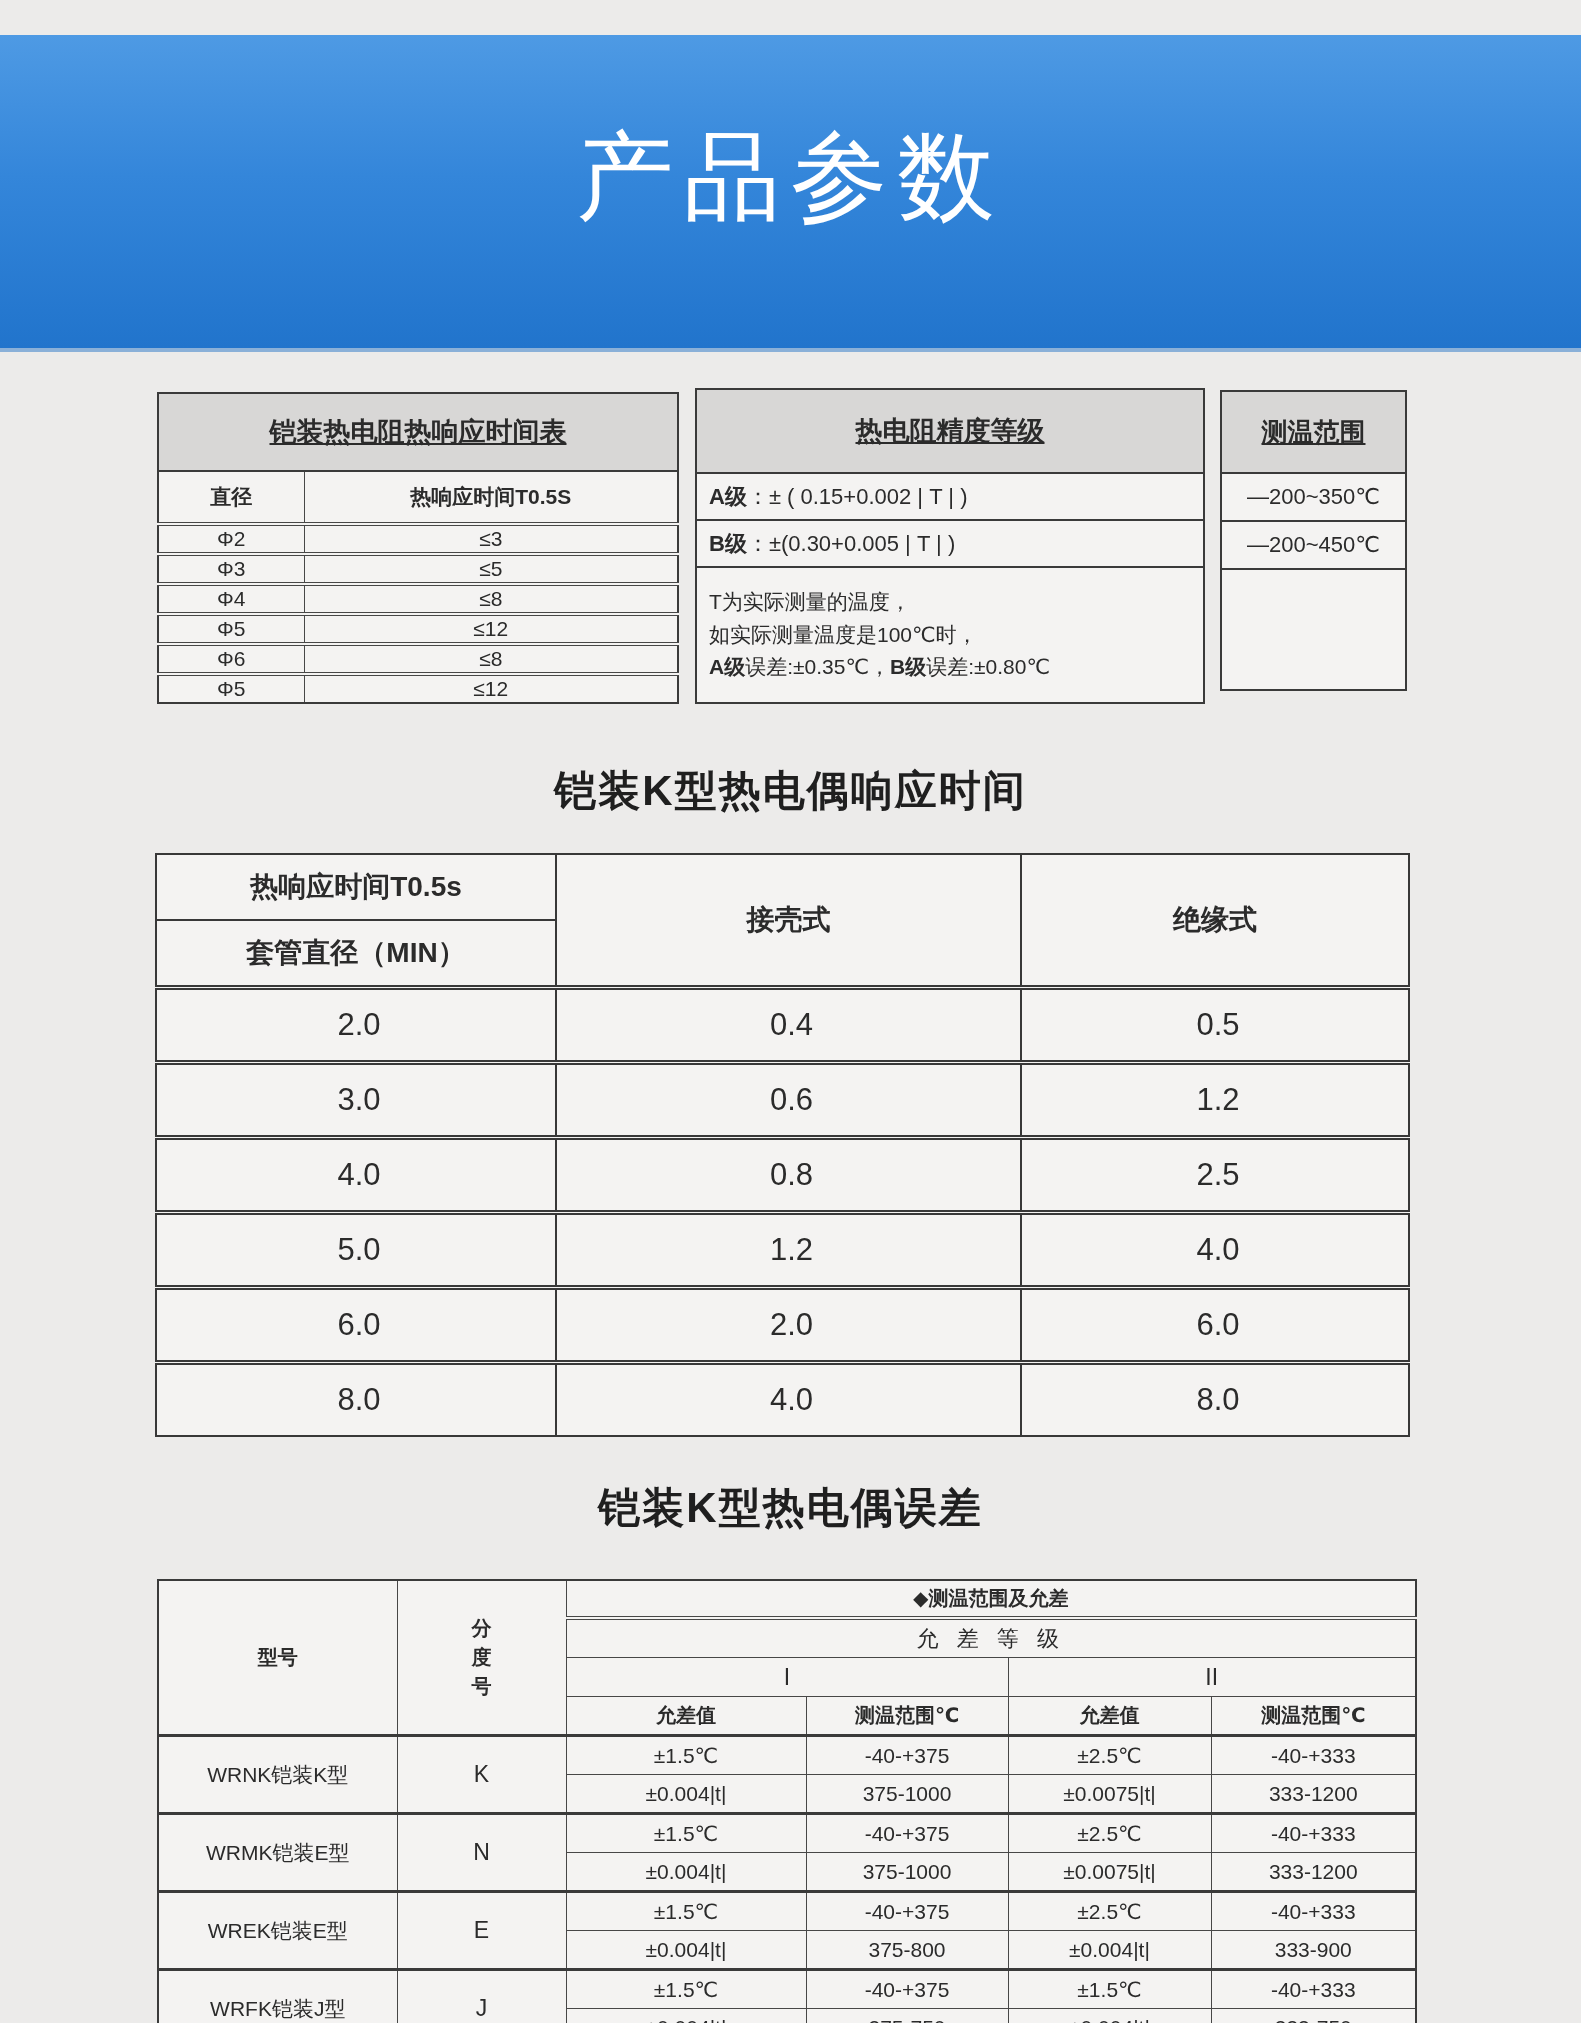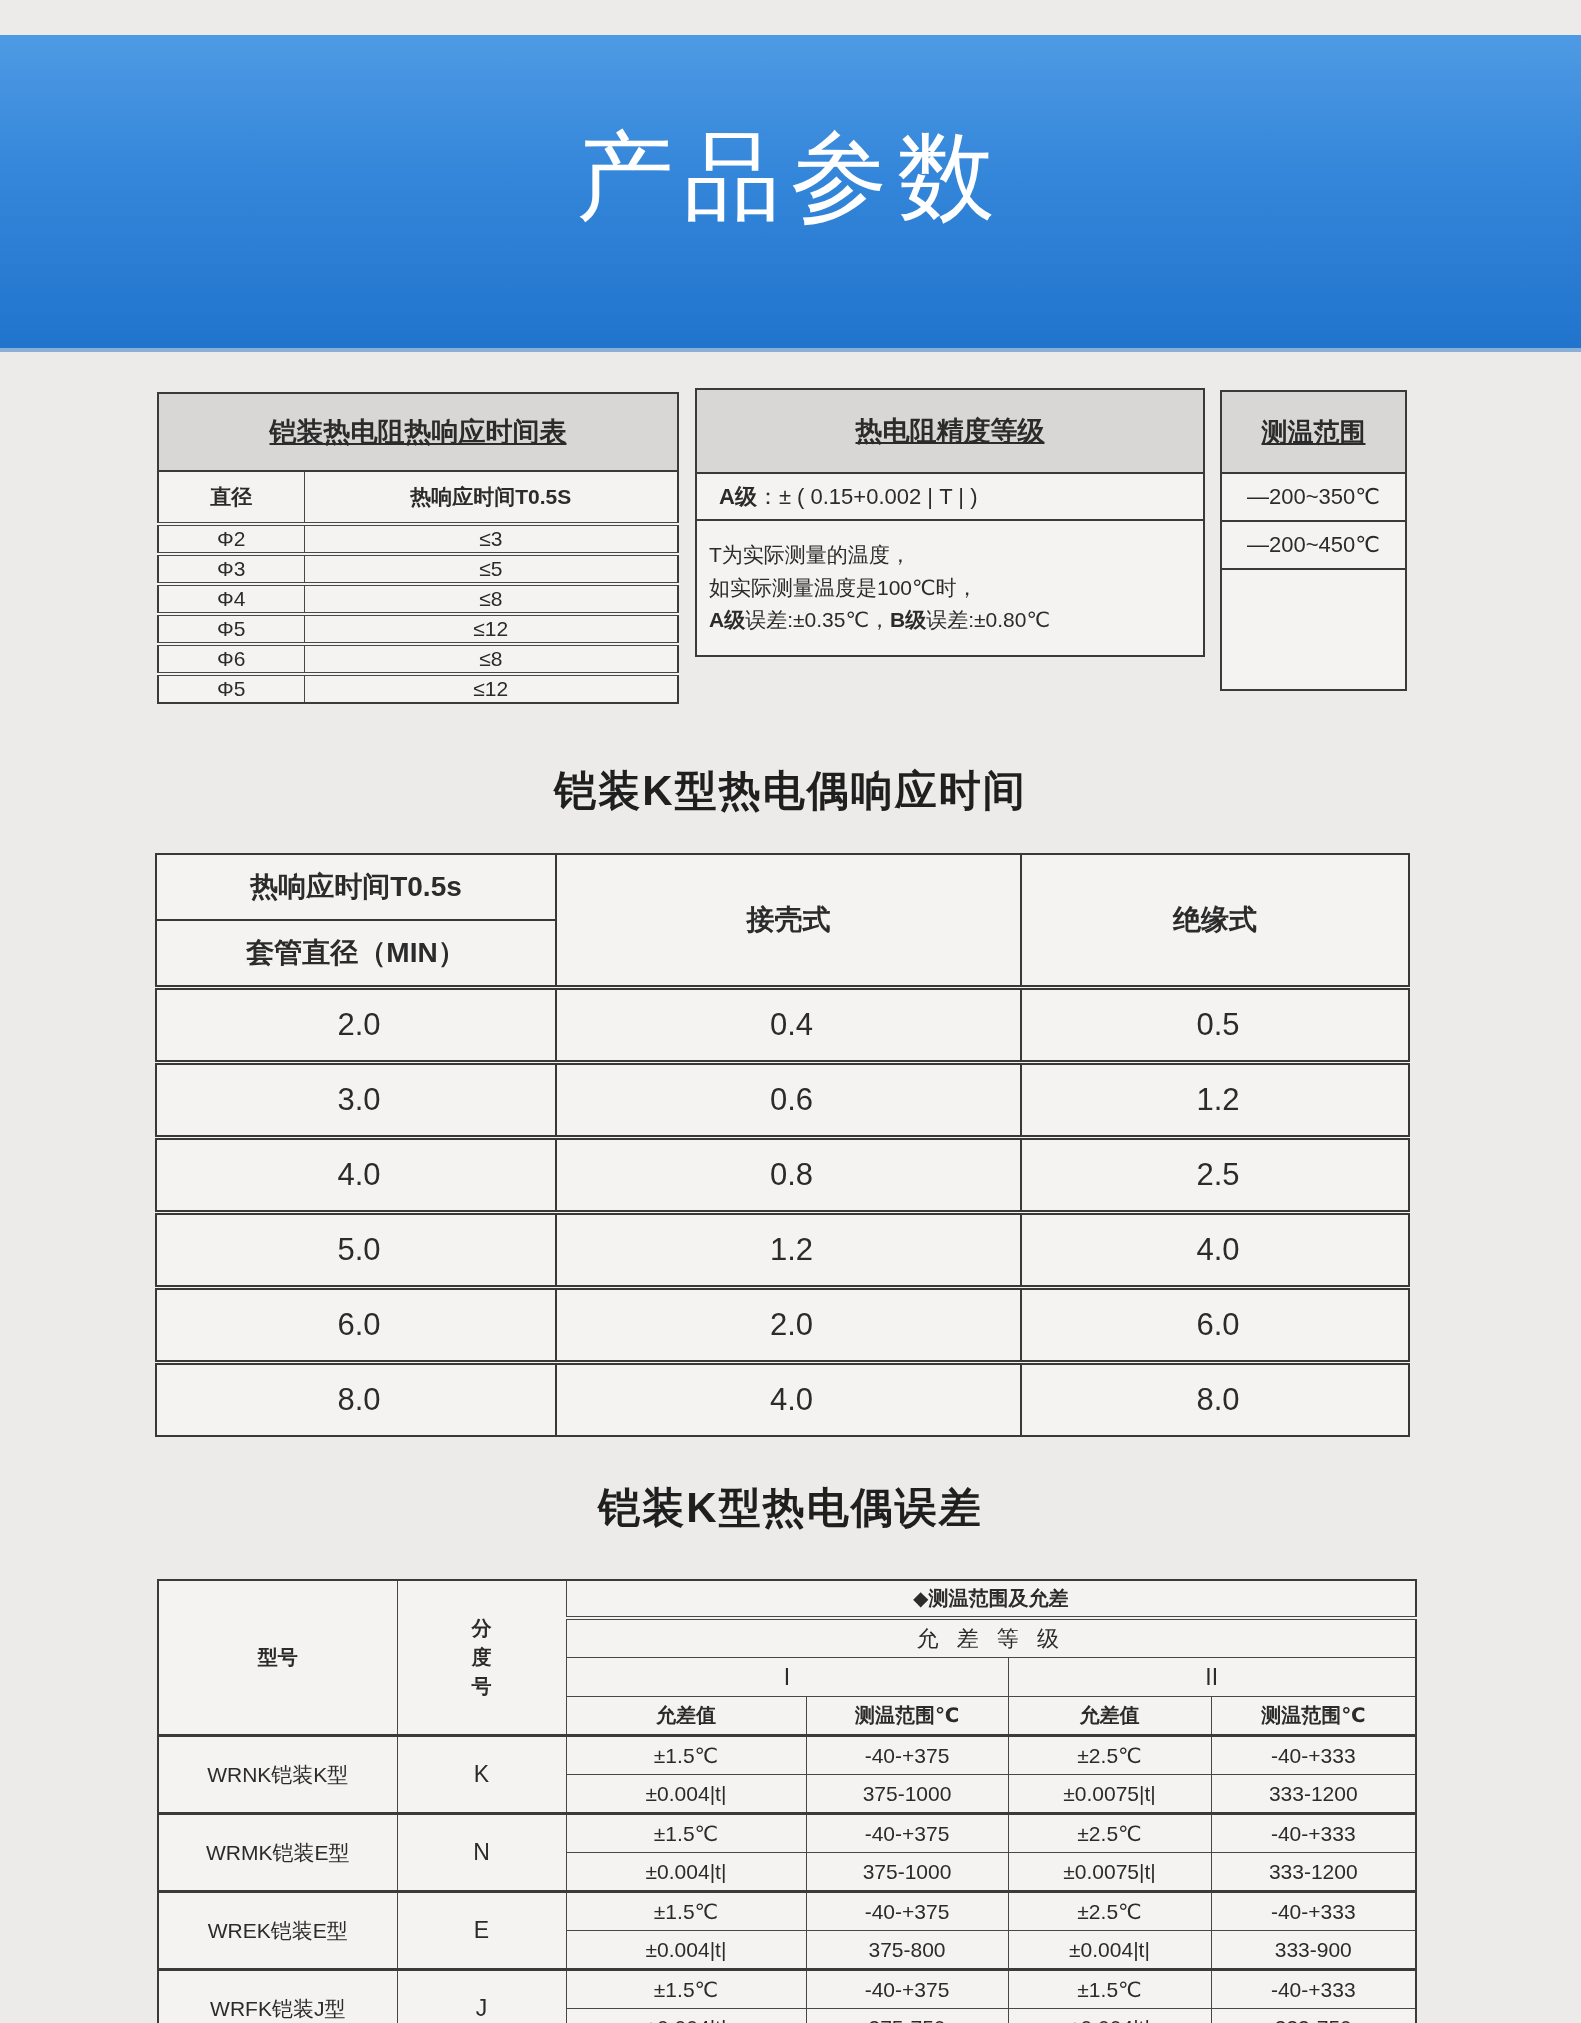--- a/index.html
+++ b/index.html
@@ -32,21 +32,21 @@
   }
   .gray { background:#d8d7d6; font-weight:700;text-decoration:underline; }
   
   .tbl1 { left:157px; top:392px; width:520px; }
   .tbl1 .title  { height:76px; font-size:27px; }
   .tbl1 .chead td { height:50px; font-size:21px; font-weight:700; border-top:2px solid #3a3a3a; }
   .tbl1 .drow td  { height:26px; font-size:21px; line-height:26px; border-top:4px double #474747; }
 
   .tbl2 { left:695px; top:388px; width:510px; }
   .tbl2 .title { height:82px; font-size:27px; }
-  .tbl2 .grade td { height:45px; font-size:22px; text-align:left; padding-left:22px; border-top:2px solid #3a3a3a; }
+  .tbl2 .grade td { height:45px; font-size:22px; text-align:left; padding-left:12px; border-top:2px solid #3a3a3a; }
   .tbl2 .grade .lbl { font-weight:700; }
   .tbl2 .note td {
     height:122px; text-align:left; padding:6px 12px; font-size:21px; line-height:1.55;
     border-top:2px solid #3a3a3a;
   }
   .tbl2 .note .lbl { font-weight:700; }
 
   .tbl3 { left:1220px; top:390px; width:187px; }
   .tbl3 .title { height:80px; font-size:26px; }
   .tbl3 .rrow td { height:46px; font-size:22px; border-top:2px solid #3a3a3a; }
@@ -132,20 +132,23 @@
 
   <div class="tbl tbl2">
     <table>
       <tbody>
           <tr>
         <td class="gray title">热电阻精度等级</td>
       </tr>
       <tr class="grade">
         <td><span class="lbl">A级</span><span>：± ( 0.15+0.002 | T | )</span></td>
       </tr>
+      <tr class="grade">
+        <td><span class="lbl">B级</span><span>：±(0.30+0.005 | T | )</span></td>
+      </tr>
       <tr class="note">
         <td>
           <div>T为实际测量的温度，</div>
           <div>如实际测量温度是100℃时，</div>
           <div><span class="lbl">A级</span><span>误差:±0.35℃，</span><span class="lbl">B级</span><span>误差:±0.80℃</span></div>
         </td>
       </tr>
     </tbody>
       </table>
   </div>

